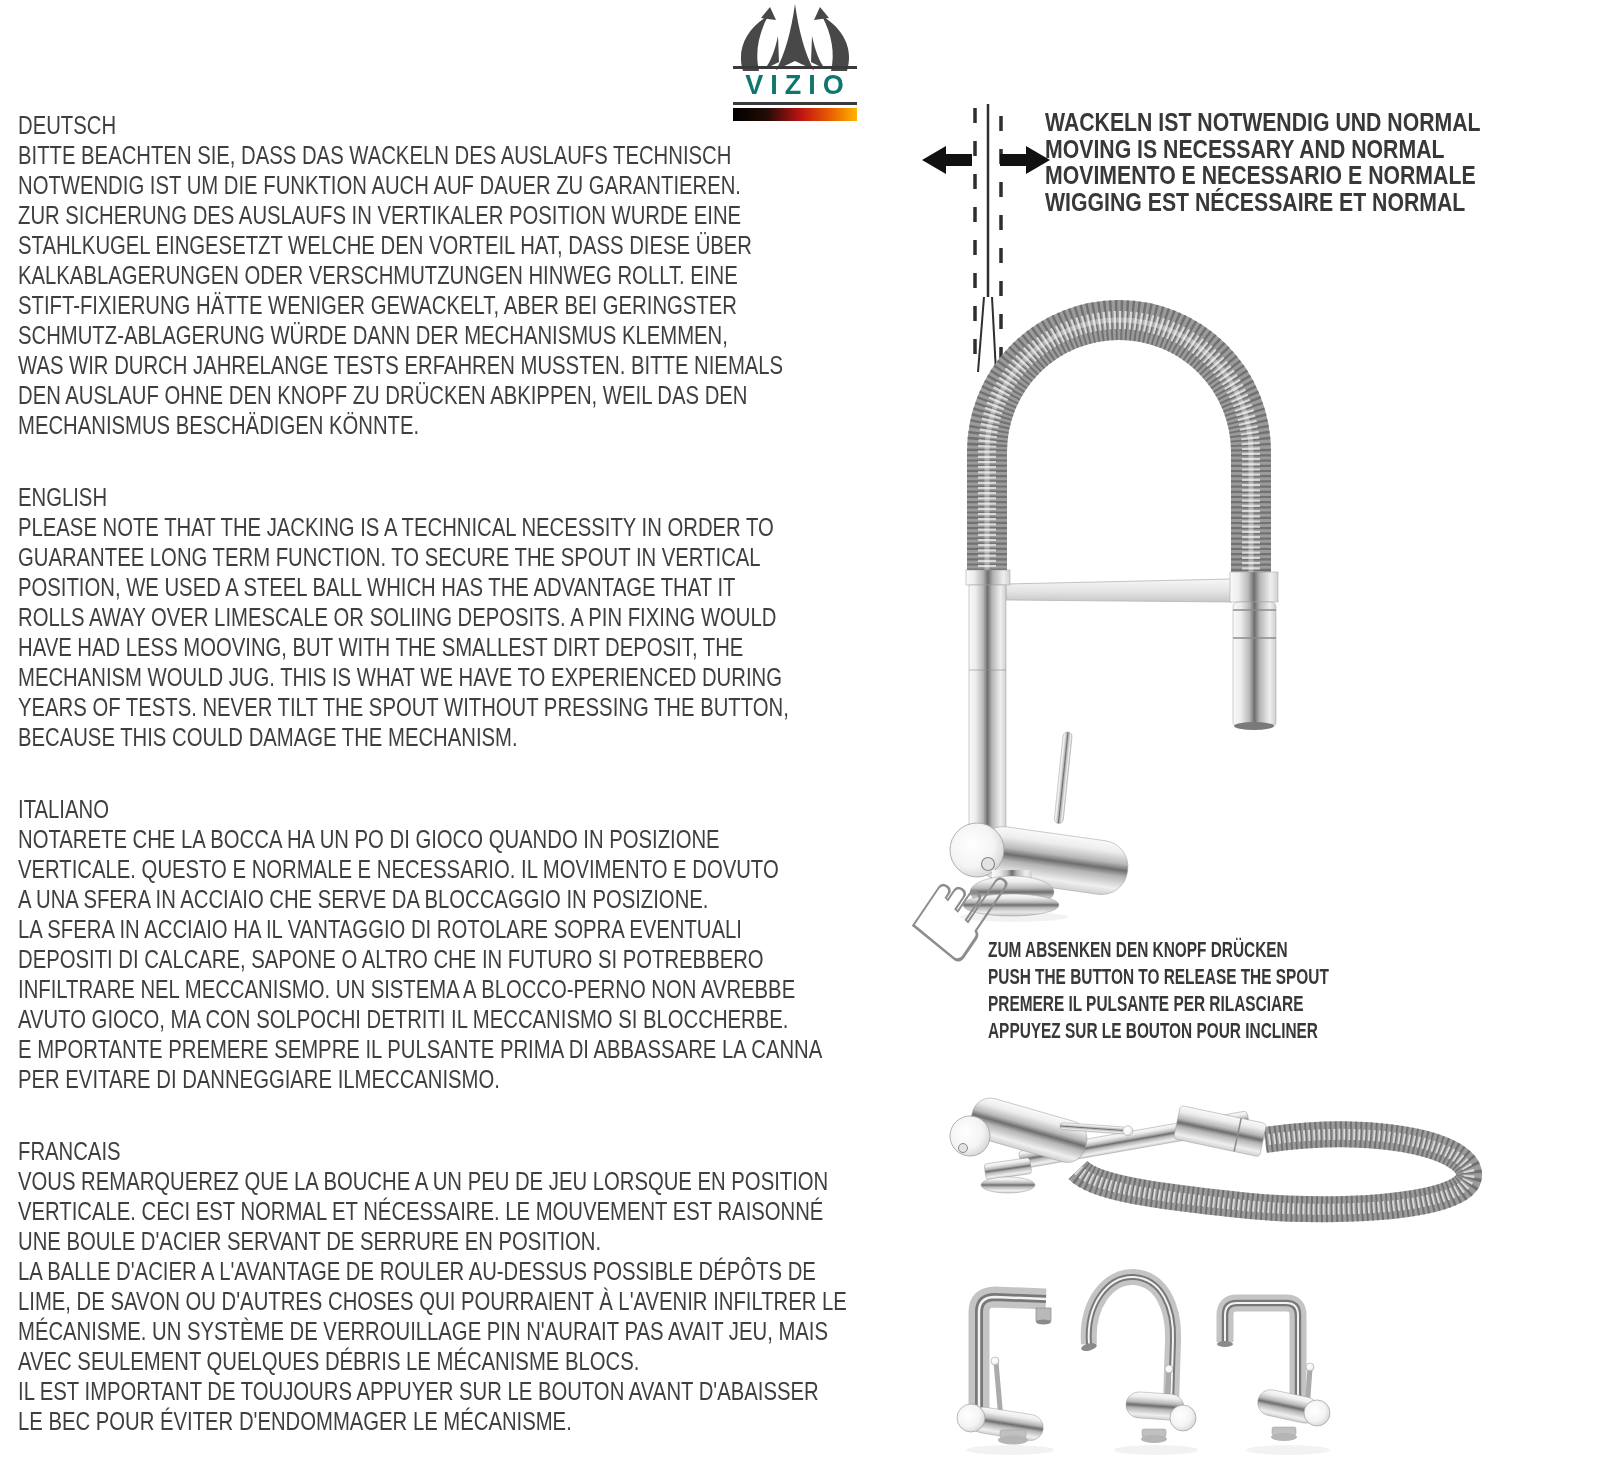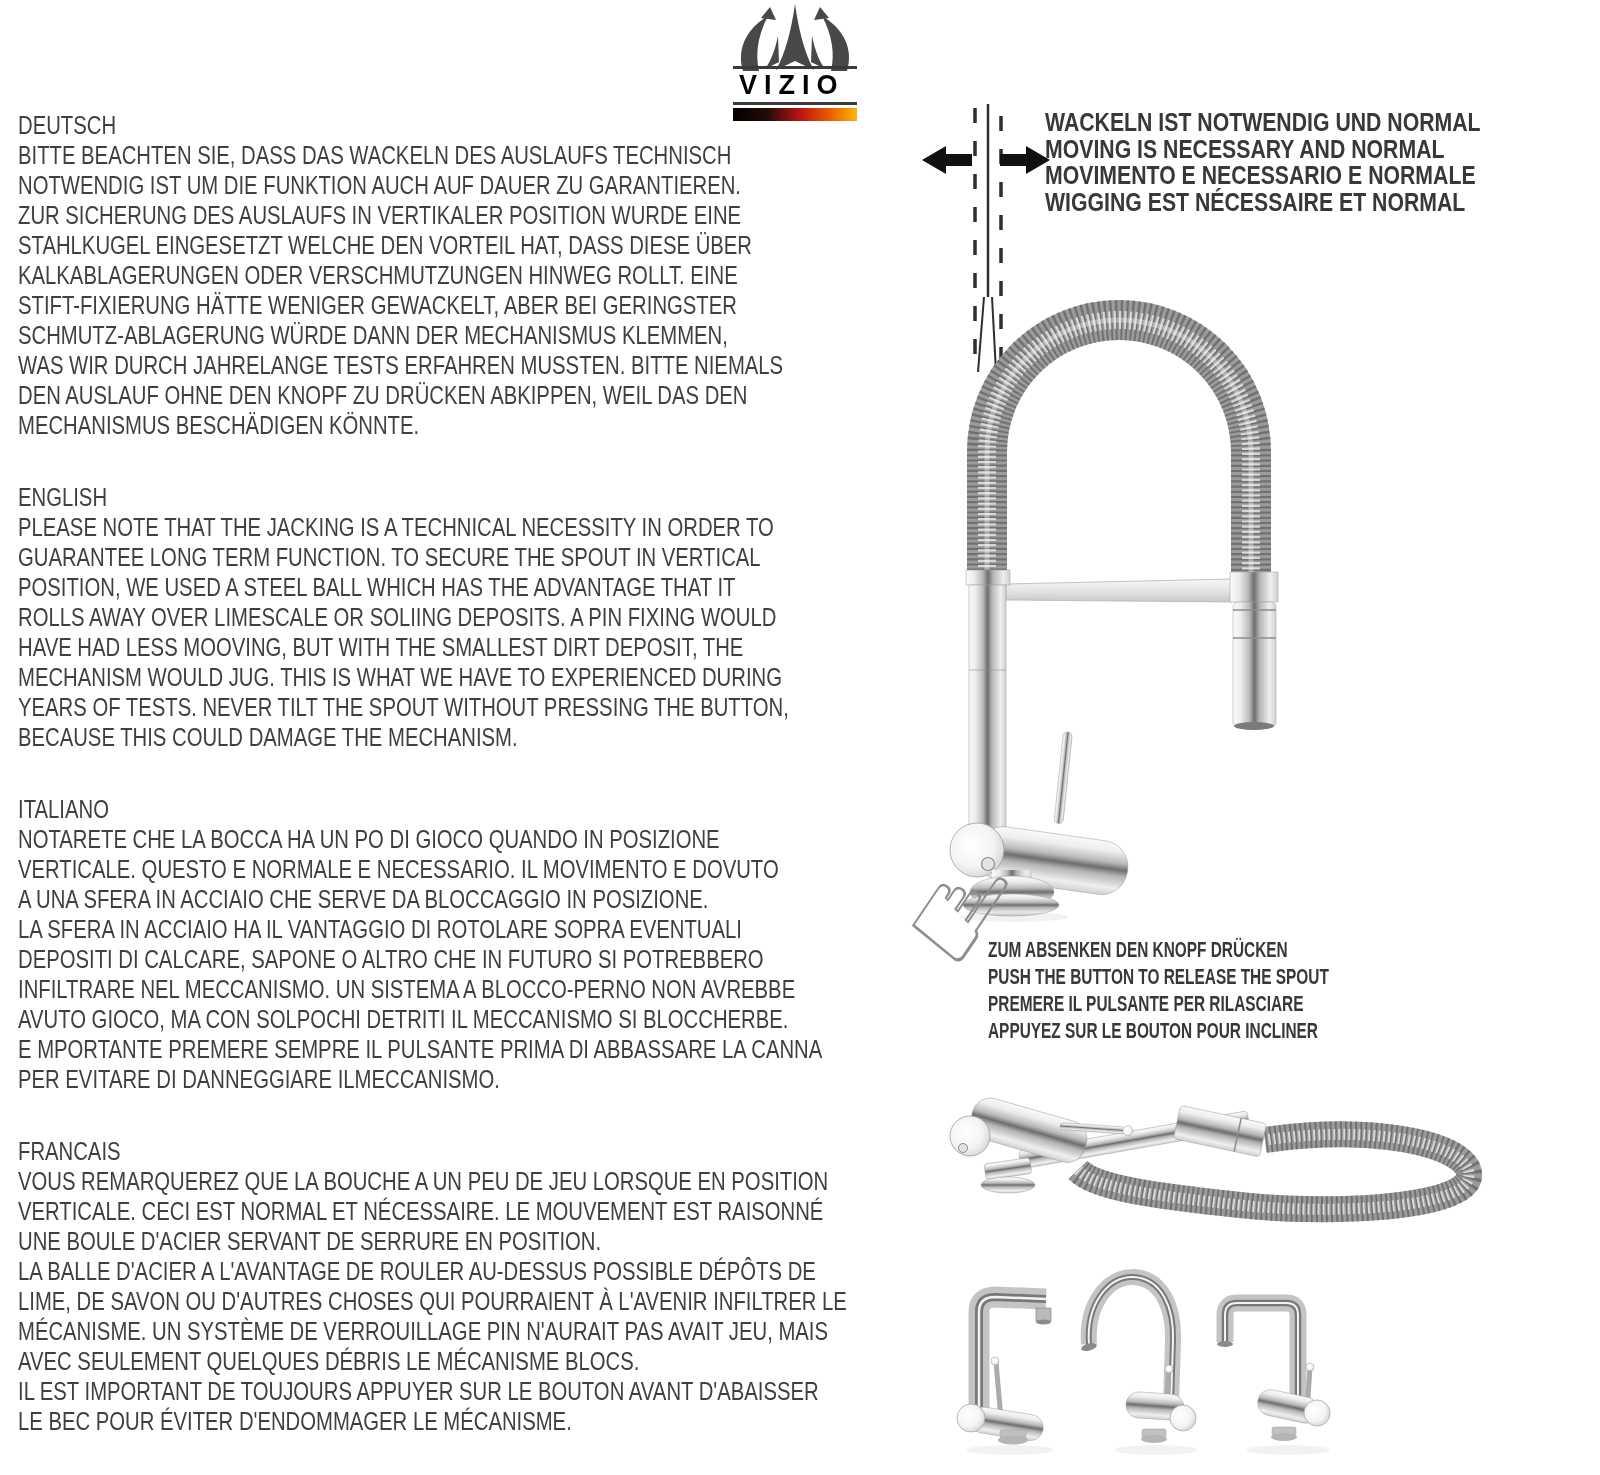--- a/index.html
+++ b/index.html
@@ -2,23 +2,23 @@
 <html><head>
 <meta charset="utf-8">
 <style>
   html,body{margin:0;padding:0;background:#fff;}
   .page{position:relative;width:1600px;height:1475px;background:#ffffff;overflow:hidden;
         font-family:"Liberation Sans",sans-serif;color:#3f3f3f;}
 
   
   .logo{position:absolute;left:728px;top:4px;width:134px;display:flex;flex-direction:column;align-items:center;}
   .crown{display:block;}
-  .wordmark{box-sizing:border-box;width:124px;margin-top:-6px;text-align:left;
+  .wordmark{box-sizing:border-box;width:124px;margin-top:-6px;text-align:center;
             border-top:3px solid #3a3a3a;border-bottom:3px solid #3a3a3a;
-            font-size:27px;font-weight:bold;letter-spacing:7px;padding:1px 0 1px 6px;color:#000000;}
+            font-size:27px;font-weight:bold;letter-spacing:7px;padding:1px 0 1px 6px;color:#0f766e;}
   .flagbar{width:124px;height:13px;margin-top:3px;
            background:linear-gradient(90deg,#000000 0%,#240c06 28%,#c01414 55%,#e85d00 78%,#ffb400 100%);}
 
   
   .left-col{position:absolute;left:18px;top:110px;width:1280px;
             transform:scaleX(0.78);transform-origin:0 0;}
   .lang-section{margin:0 0 42px 0;}
   .lang-heading{margin:0;font-size:26px;line-height:30px;font-weight:normal;letter-spacing:0;}
   .lang-body{font-size:26px;line-height:30px;white-space:pre-line;}
 

